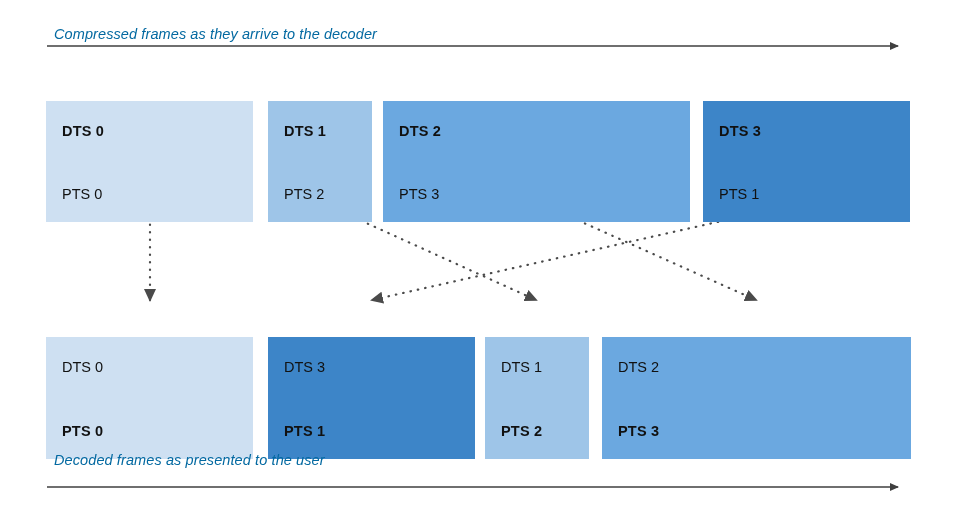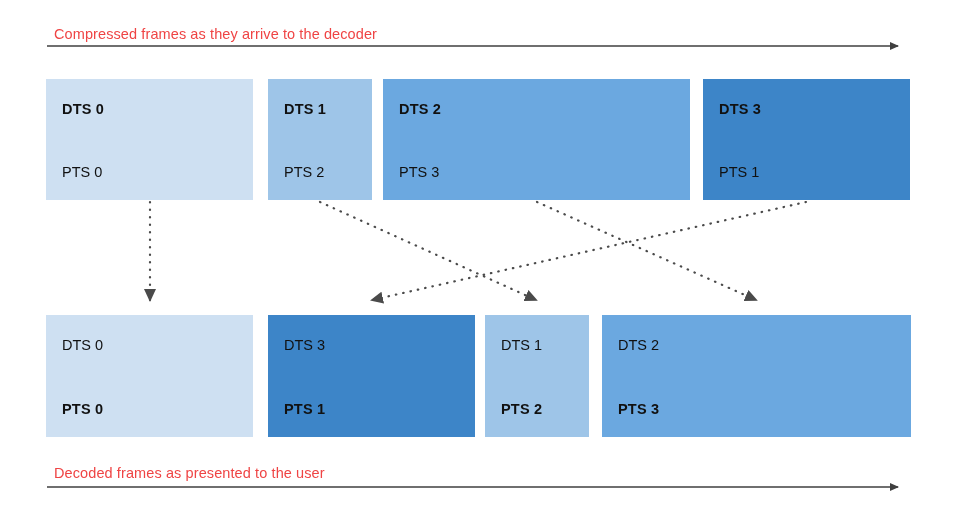--- a/index.html
+++ b/index.html
@@ -11,35 +11,37 @@
     position: relative;
     width: 963px;
     height: 523px;
     background: #ffffff;
     font-family: "Liberation Sans", sans-serif;
     overflow: hidden;
   }
   .caption {
     position: absolute;
     font-size: 14.5px;
-    color: #ef4444;
+    color: #0369a1;
     letter-spacing: 0.1px;
     white-space: nowrap;
+    font-style: italic;
   }
   .axis-svg {
     position: absolute;
     left: 0;
     top: 0;
     width: 963px;
     height: 523px;
     pointer-events: none;
   }
   .frame {
     position: absolute;
     box-sizing: border-box;
+    margin-top: 22px;
   }
   .frame .lbl {
     position: absolute;
     left: 16px;
     font-size: 14.5px;
     color: #111111;
     white-space: nowrap;
   }
   .frame .lbl.top {
     top: 22px;
@@ -121,15 +123,15 @@
   <div class="frame" style="left:485px; top:315px; width:104px; height:122px; background:#9ec5e8;">
     <span class="lbl top plain">DTS 1</span>
     <span class="lbl bot strong">PTS 2</span>
   </div>
 
   <div class="frame" style="left:602px; top:315px; width:309px; height:122px; background:#6ba8e0;">
     <span class="lbl top plain">DTS 2</span>
     <span class="lbl bot strong">PTS 3</span>
   </div>
 
-  <div class="caption" style="left:54px; top:465px;text-align:right;">Decoded frames as presented to the user</div>
+  <div class="caption" style="left:54px; top:452px;text-align:right;">Decoded frames as presented to the user</div>
 
 </div>
 
 </body></html>

